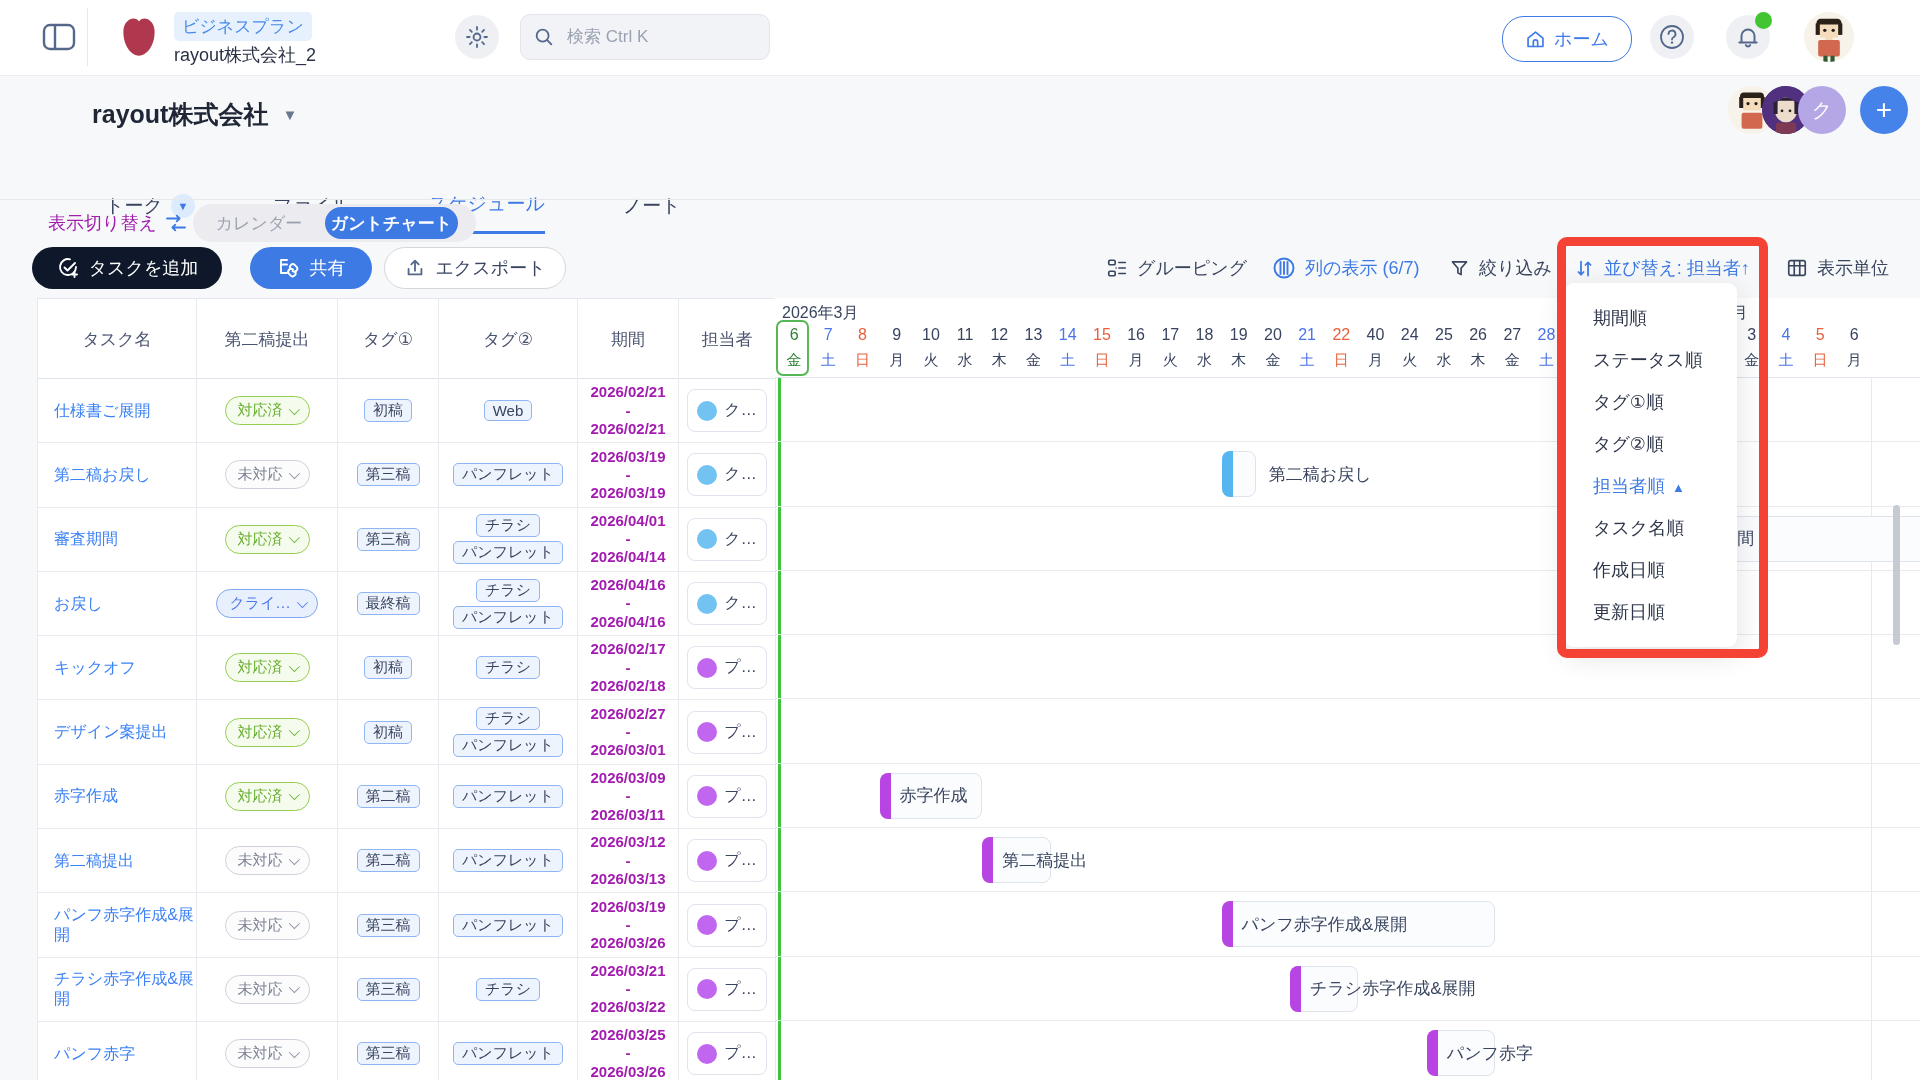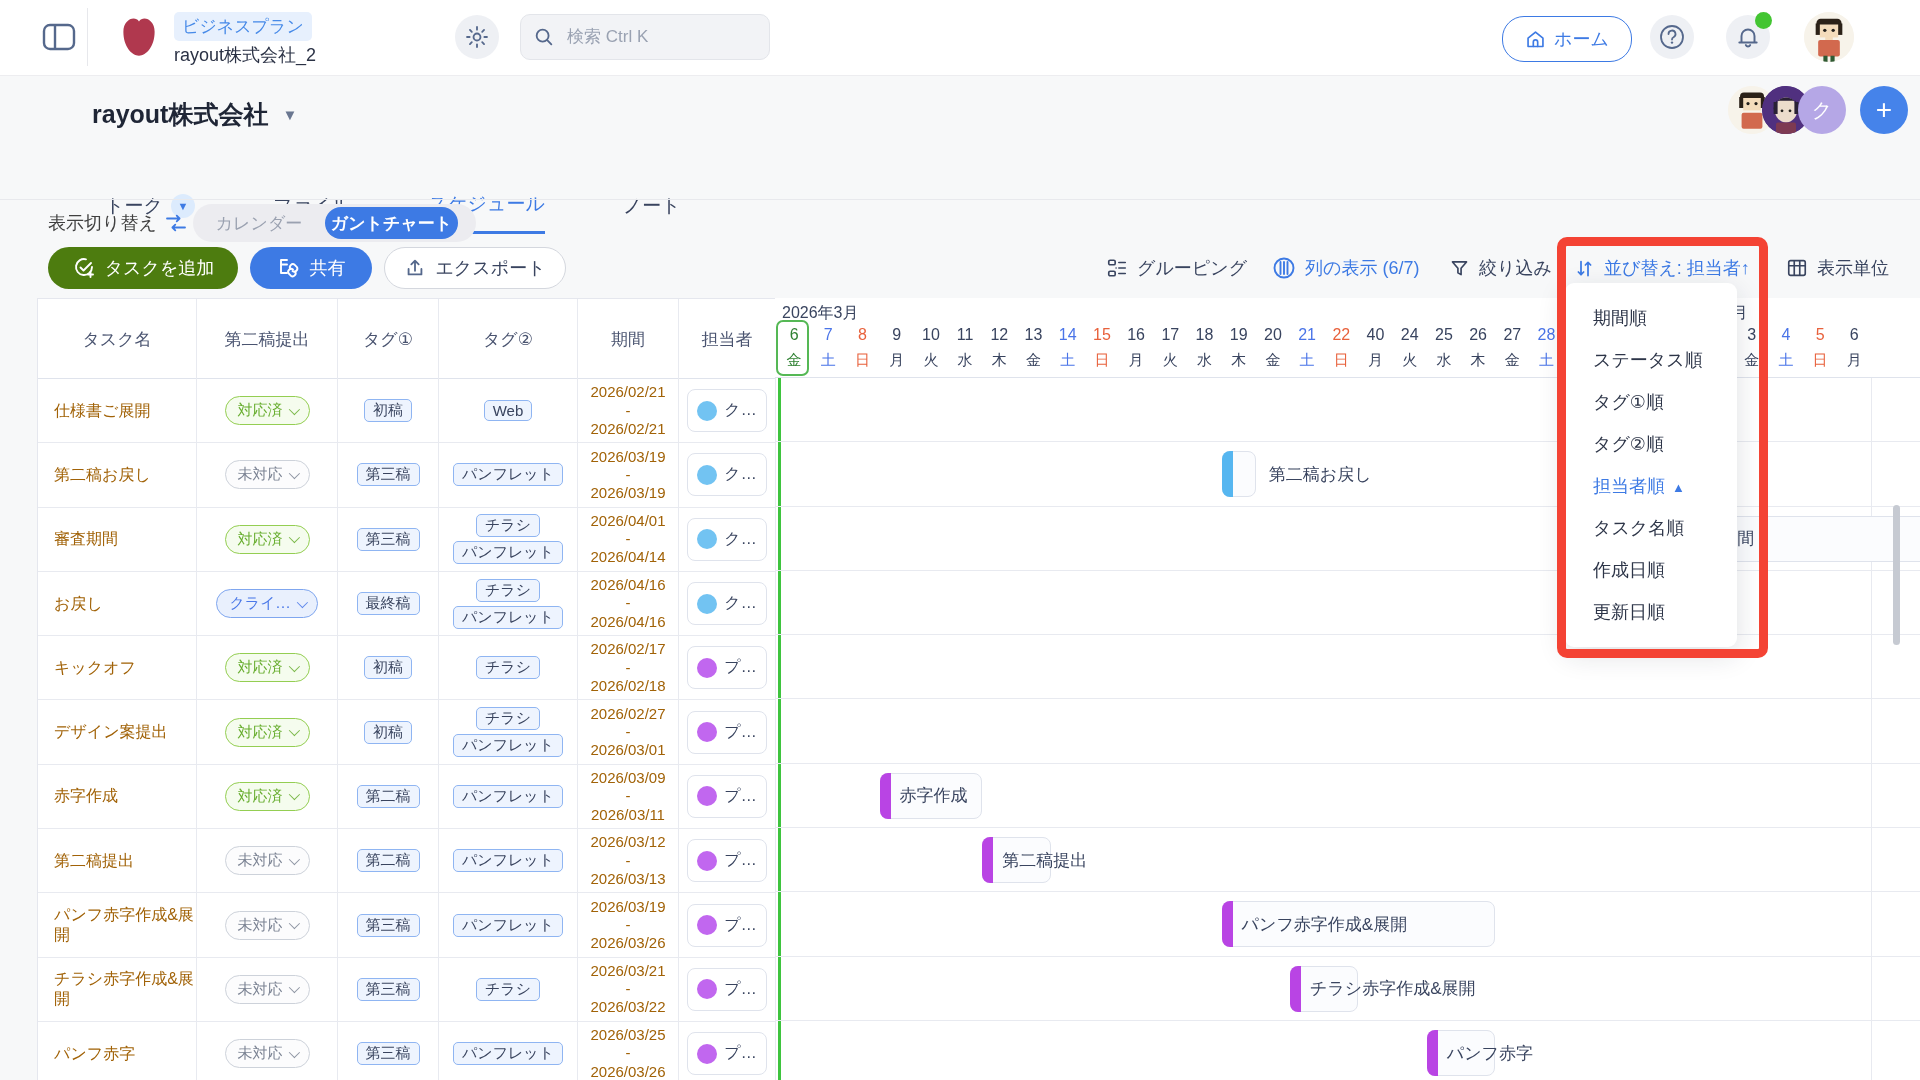--- a/index.html
+++ b/index.html
@@ -33,55 +33,55 @@
   #member-3{left:70px;background:#b5a7e6;color:#fff;font-size:20px;display:flex;align-items:center;justify-content:center;}
   #add-member-btn{position:absolute;left:132px;top:0;width:48px;height:48px;border-radius:50%;background:#4583ea;color:#fff;font-size:28px;display:flex;align-items:center;justify-content:center;cursor:pointer;font-weight:300;}
 
   #tabs{position:absolute;left:105px;top:155px;display:flex;gap:78px;font-size:19px;margin-top:36px;}
   .tab{color:#39445f;padding-bottom:14px;cursor:pointer;display:flex;align-items:center;gap:8px;}
   .tab.active{color:#3d7ae4;border-bottom:3px solid #3d7ae4;}
   .tab-caret-badge{width:24px;height:24px;border-radius:50%;background:#dcebfd;color:#3d7ae4;font-size:11px;display:flex;align-items:center;justify-content:center;}
   #tabs-divider{position:absolute;left:0;top:199px;width:1920px;height:1px;background:#e8e9ed;}
 
   
-  #view-switch-label{position:absolute;left:48px;top:211px;color:#404040;font-size:18px;display:flex;align-items:center;gap:8px;cursor:pointer;}
+  #view-switch-label{position:absolute;left:48px;top:211px;color:#a21caf;font-size:18px;display:flex;align-items:center;gap:8px;cursor:pointer;}
   #view-toggle{position:absolute;left:193px;top:204px;width:283px;height:38px;background:#ececf0;border-radius:19px;display:flex;align-items:center;}
   #view-opt-calendar{flex:1;text-align:center;color:#9aa1b0;font-size:17px;cursor:pointer;}
   #view-opt-gantt{width:133px;height:32px;margin-right:18px;background:#3d7ae4;border-radius:16px;color:#fff;font-size:17px;font-weight:bold;display:flex;align-items:center;justify-content:center;cursor:pointer;}
 
   
   .pill-btn{position:absolute;top:247px;height:42px;border-radius:21px;display:flex;align-items:center;justify-content:center;gap:9px;font-size:18px;cursor:pointer;box-sizing:border-box;}
-  #btn-add-task{left:48px;width:190px;background:#4d7c0f;color:#fff;text-align:right;}
+  #btn-add-task{left:32px;width:190px;background:#0f172a;color:#fff;text-align:right;}
   #btn-share{left:250px;width:122px;background:#3d7ae4;color:#fff;}
   #btn-export{left:384px;width:182px;background:#fff;border:1.4px solid #d4d7de;color:#39445f;}
 
   
   .tool-item{position:absolute;top:250px;height:36px;display:flex;align-items:center;gap:9px;font-size:18px;color:#39445f;cursor:pointer;white-space:nowrap;}
   .tool-item.blue{color:#3d7ae4;}
   #tool-grouping{left:1106px;}
   #tool-columns{left:1272px;}
   #tool-filter{left:1449px;}
   #tool-sort{left:1574px;}
   #tool-unit{left:1786px;}
 
   
   #table{position:absolute;left:37px;top:298px;width:1883px;height:782px;background:#fff;border-left:1px solid #e5e7ee;border-top:1px solid #e5e7ee;}
   #thead{position:absolute;left:0;top:0;height:80px;width:738px;display:flex;border-bottom:1px solid #dfe3ec;box-sizing:border-box;}
   .th{display:flex;align-items:center;justify-content:center;font-size:17px;color:#4a5470;border-right:1px solid #e8eaf0;box-sizing:border-box;height:80px;}
   #tbody{position:absolute;left:0;top:80px;width:738px;}
   .trow{display:flex;border-bottom:1px solid #e8eaf0;box-sizing:border-box;height:64.3px;}
   .td{display:flex;align-items:center;justify-content:center;border-right:1px solid #e8eaf0;box-sizing:border-box;flex-direction:column;gap:4px;}
-  .td.name{justify-content:flex-start;flex-direction:row;text-align:left;padding-left:16px;font-size:16px;color:#a16207;line-height:1.25;}
+  .td.name{justify-content:flex-start;flex-direction:row;text-align:left;padding-left:16px;font-size:16px;color:#3b82f6;line-height:1.25;}
   .status-pill{display:flex;align-items:center;gap:6px;font-size:15px;padding:4px 12px;border-radius:15px;white-space:nowrap;}
   .status-pill.done{color:#67ad2e;border:1.6px solid #94ce52;background:#f5fcee;}
   .status-pill.todo{color:#7c8494;border:1.6px solid #cdd2da;background:#fcfcfd;}
   .status-pill.client{color:#4a78e8;border:1.6px solid #7fa6ef;background:#e9f0fd;}
   .chev{display:inline-block;width:7px;height:7px;border-right:1.6px solid currentColor;border-bottom:1.6px solid currentColor;transform:rotate(45deg) translateY(-2px);opacity:.85;}
   .tag{font-size:15px;color:#39445f;border:1.3px solid #8fb5f2;background:#eef4fe;border-radius:5px;padding:1px 8px;white-space:nowrap;}
-  .dates{font-size:15px;color:#a16207;text-align:center;line-height:1.22;}
+  .dates{font-size:15px;color:#a21caf;text-align:center;line-height:1.22;font-weight:bold;}
   .assignee-chip{display:flex;align-items:center;gap:7px;border:1.4px solid #dfe3ec;border-radius:8px;background:#fff;padding:10px 9px;font-size:16px;color:#39445f;cursor:pointer;}
   .a-dot{width:20px;height:20px;border-radius:50%;}
   .a-dot.blue{background:#72c3f2;}
   .a-dot.purple{background:#c167ef;}
 
   
   #gantt{position:absolute;left:775px;top:298px;width:1145px;height:782px;}
   #gantt-header{position:absolute;left:0;top:0;width:1145px;height:80px;border-bottom:1px solid #dfe3ec;box-sizing:border-box;background:#fff;}
   .month-label{position:absolute;top:5px;font-size:16px;color:#39445f;white-space:nowrap;}
   .day-col{position:absolute;top:24px;width:34.2px;height:54px;text-align:center;}

